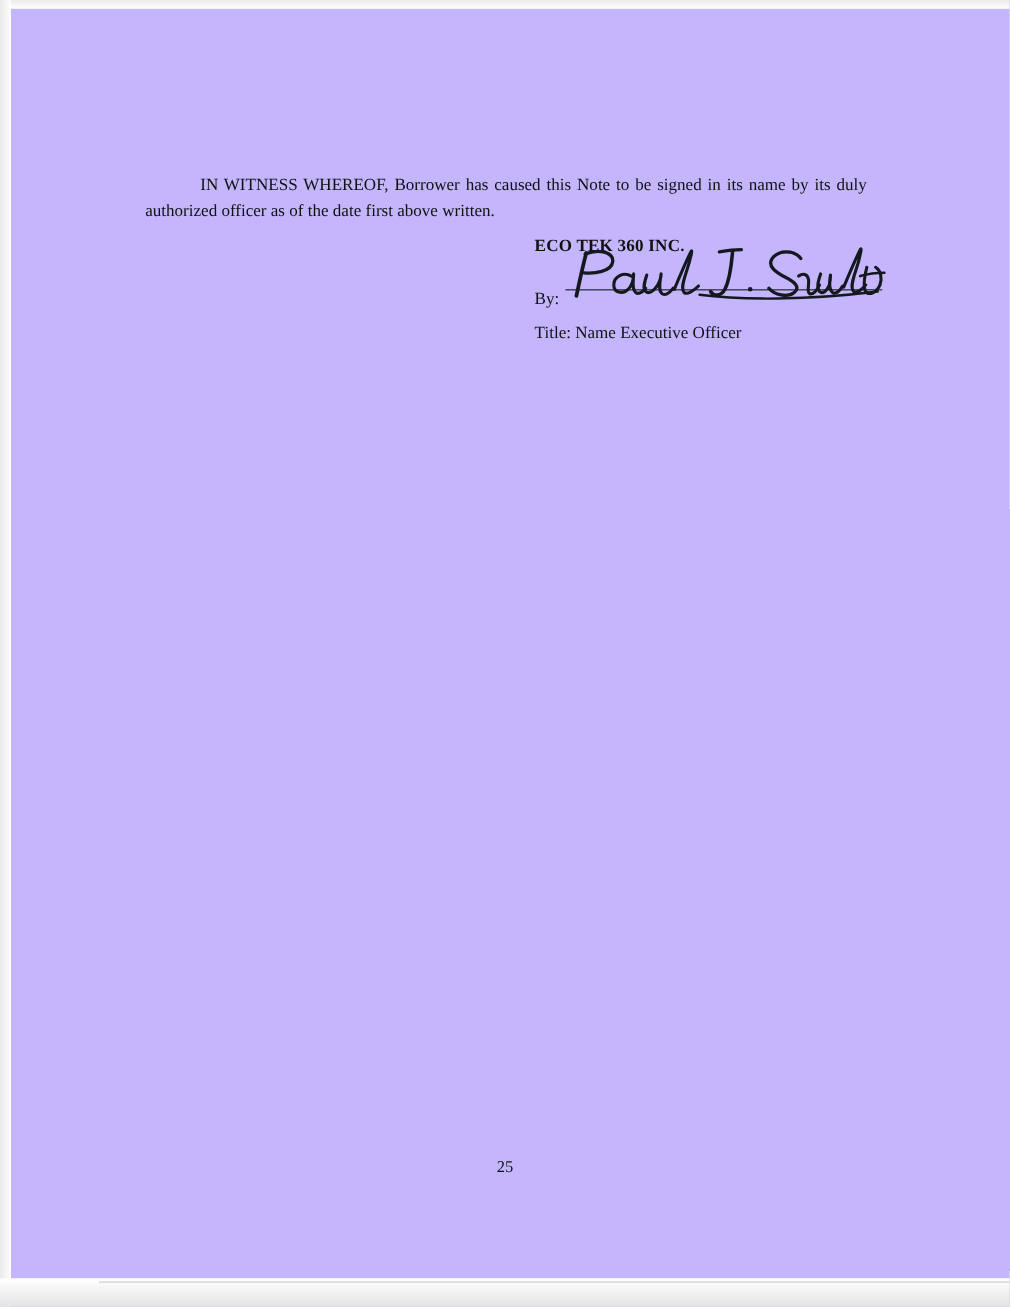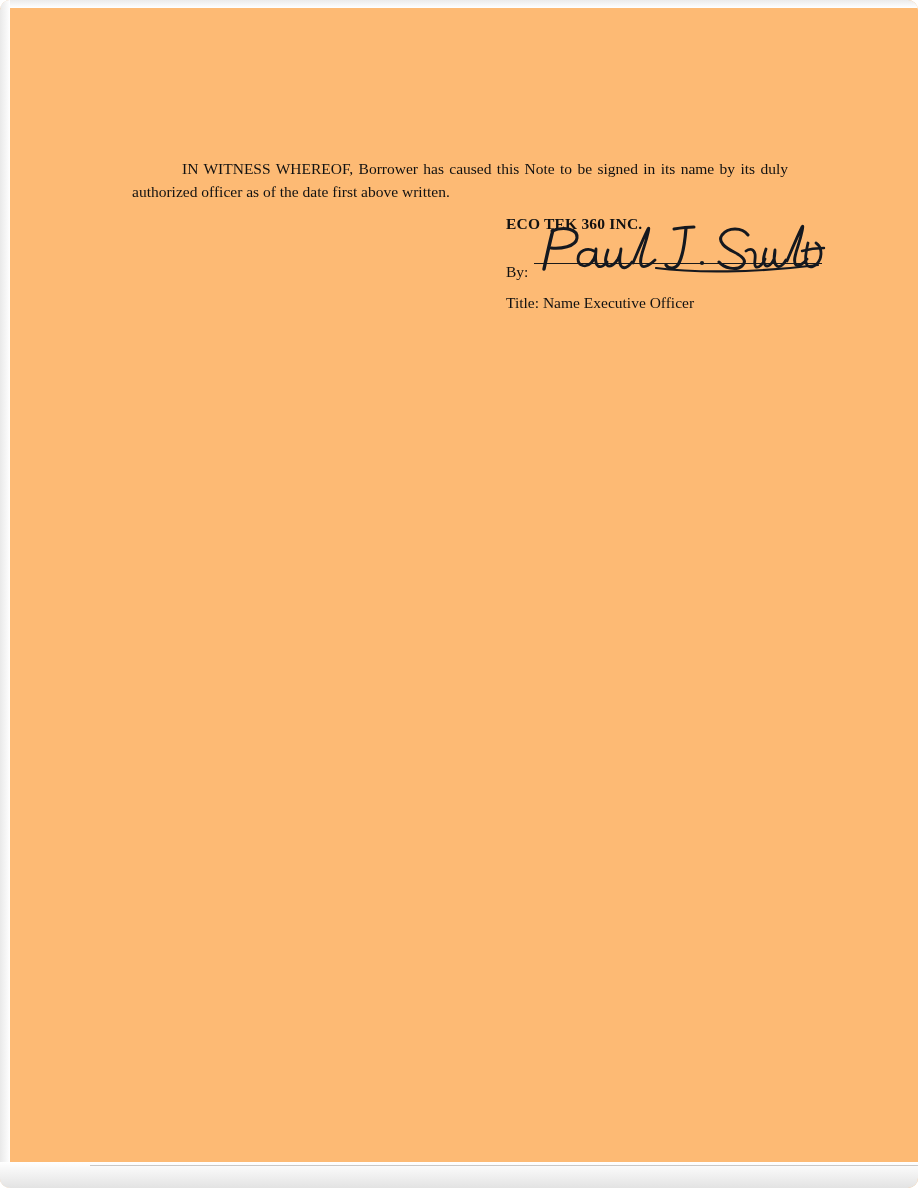--- a/index.html
+++ b/index.html
@@ -8,23 +8,22 @@
     background: #ffffff;
   }
   body {
     font-family: "Liberation Serif", serif;
     color: #111111;
   }
   .page {
     position: relative;
     width: 918px;
     height: 1188px;
-    background: #fdba74;
+    background: #c4b5fd;
     overflow: hidden;
-    border-radius: 10px;
   }
   
   .scan-edge-left {
     position: absolute;
     left: 0; top: 0;
     width: 10px; height: 1188px;
     background: linear-gradient(to right, #e9e9e9, #ffffff);
   }
   .scan-edge-top {
     position: absolute;
@@ -54,21 +53,20 @@
     line-height: 1.52;
     text-align: justify;
     text-indent: 50px;
   }
 
   .signature-block {
     position: absolute;
     left: 486px;
     top: 215px;
     width: 340px;
-    margin-left: 20px;
   }
   .company-name {
     font-size: 15.5px;
     font-weight: bold;
     letter-spacing: 0.2px;
     margin: 0 0 30px 0;
   }
   .by-row {
     position: relative;
     display: flex;
@@ -153,16 +151,17 @@
           <path d="M268 30 C275 28 282 27 290 27" stroke-width="2.4"></path>
 
           <path d="M122 47 C160 52 220 52 284 44" stroke-width="2.2"></path>
         </g>
       </svg>
     </div>
 
     <div class="title-line">Title: Name Executive Officer</div>
   </div>
 
+  <div class="page-number">25</div>
 
   <div class="scan-edge-bottom"></div>
   <div class="scan-edge-bottom-line"></div>
 </div>
 
 </body></html>

